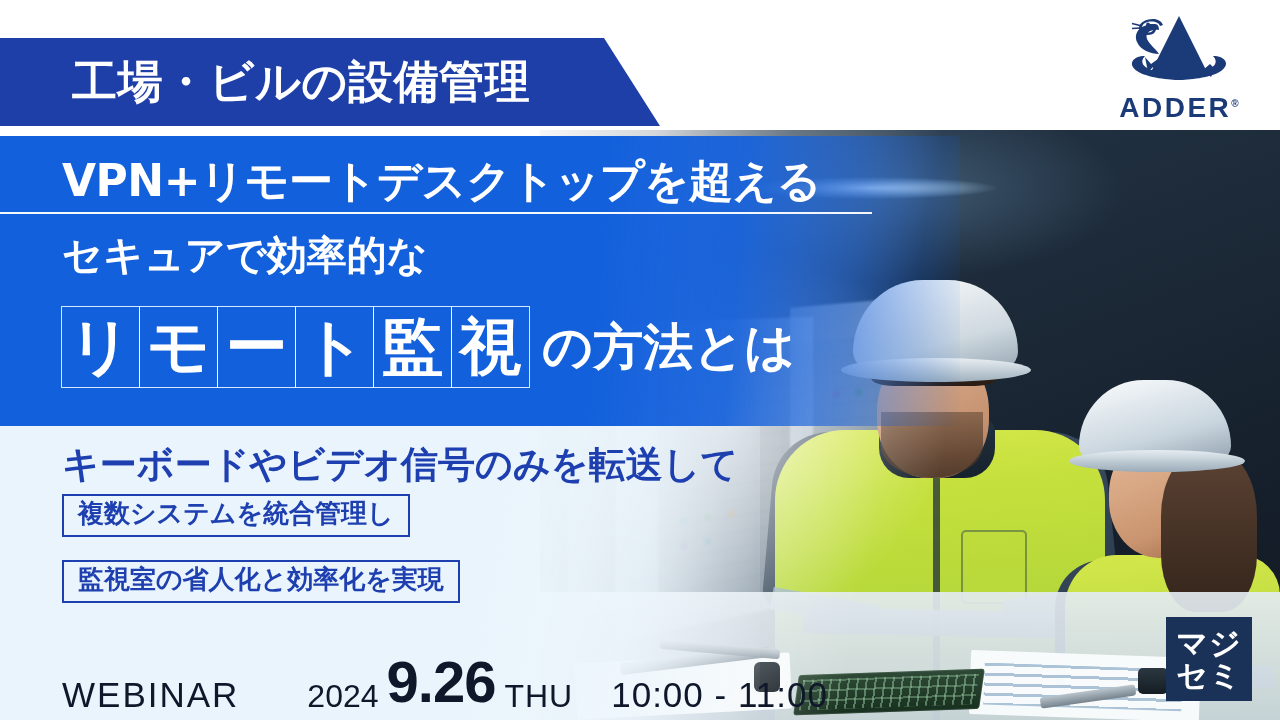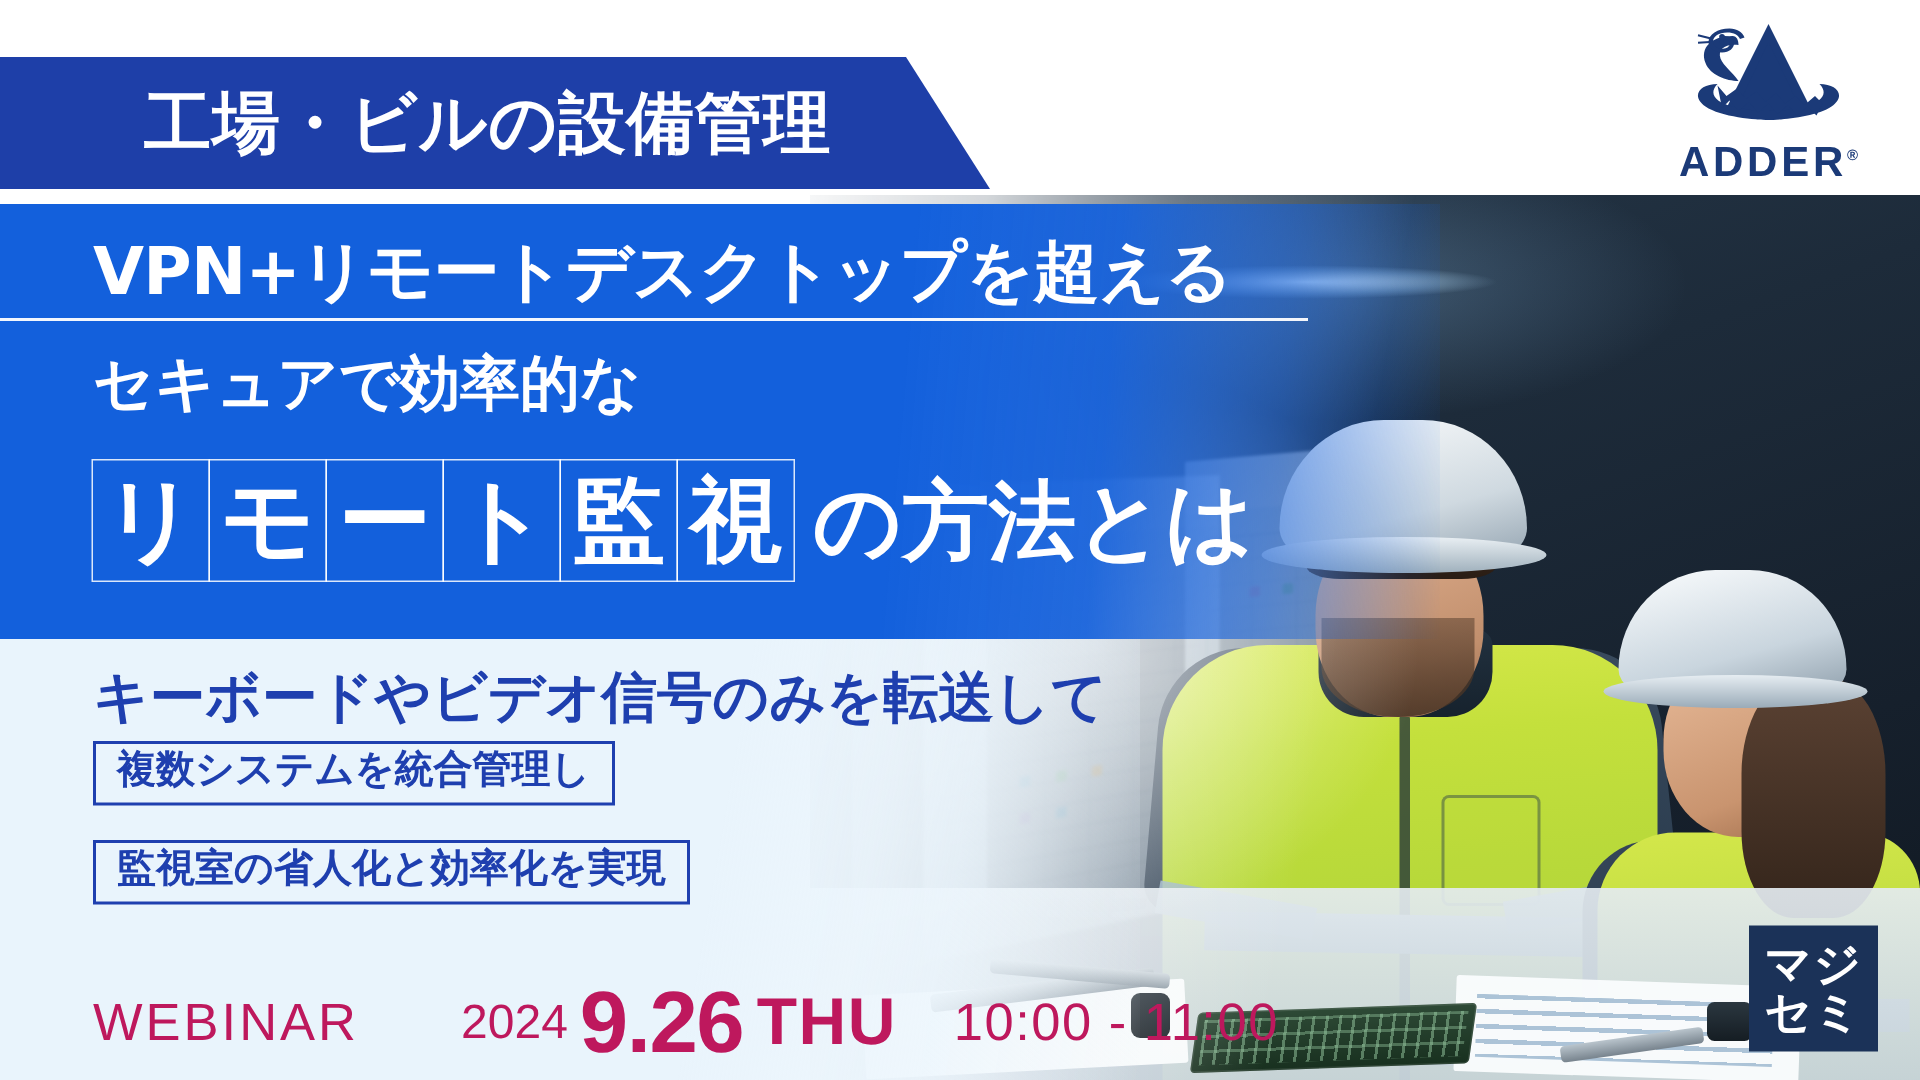--- a/index.html
+++ b/index.html
@@ -109,21 +109,21 @@
       radial-gradient(ellipse 300px 260px at 190px 300px, rgba(255,255,255,.55), rgba(255,255,255,0) 72%);
     pointer-events:none; }
 
   
   .top-white { position:absolute; left:0; top:0; width:1280px; height:130px; background:#ffffff; }
 
   
   .ribbon { position:absolute; left:0; top:38px; width:660px; height:88px;
             background:var(--navy,#1e3fa8);
             clip-path:polygon(0 0, 604px 0, 660px 100%, 0 100%);
-            display:flex; align-items:center;padding-left:24px; }
+            display:flex; align-items:center; }
   .ribbon-text { color:#fff; font-size:45px; font-weight:700; letter-spacing:.5px; padding-left:72px;
                  font-family:"DejaVu Sans","Liberation Sans",sans-serif; white-space:nowrap; }
 
   
   .adder { position:absolute; right:16px; top:10px; width:170px; height:120px; }
   .adder svg { display:block; width:128px; height:80px; margin:0 auto; }
   .adder-word { text-align:center; color:#1b3a78; font-size:28px; font-weight:700; letter-spacing:2.5px;
                 font-family:"Liberation Sans",sans-serif; margin-top:2px; position:relative; }
   .adder-word sup { font-size:10px; vertical-align:super; letter-spacing:0; }
 
@@ -140,43 +140,43 @@
   .headline-2 { position:absolute; left:62px; top:228px; color:#fff; font-size:40px; font-weight:700;
                 letter-spacing:0px; white-space:nowrap;
                 font-family:"DejaVu Sans","Liberation Sans",sans-serif; }
 
   .headline-3 { position:absolute; left:62px; top:306px; display:flex; align-items:center; white-space:nowrap; }
   .boxchars { display:flex; }
   .boxchar { width:79px; height:82px; border:1px solid rgba(255,255,255,.85); margin-left:-1px;
              display:flex; align-items:center; justify-content:center;
              color:#fff; font-size:62px; font-weight:700; line-height:1;
              font-family:"DejaVu Sans","Liberation Sans",sans-serif; }
-  .tail3 { color:#fff; font-size:58px; font-weight:700; margin-left:12px; line-height:1;
+  .tail3 { color:#fff; font-size:50px; font-weight:700; margin-left:12px; line-height:1;
            font-family:"DejaVu Sans","Liberation Sans",sans-serif; }
 
   
   .lightband { position:absolute; left:0; top:426px; width:760px; height:294px;
     background:linear-gradient(100deg,#e9f4fc 0%,#e9f4fc 62%,rgba(233,244,252,.75) 82%,rgba(233,244,252,0) 100%); }
 
   .sub1 { position:absolute; left:62px; top:440px; color:var(--navy2,#1e3faf); font-size:37px; font-weight:700;
           white-space:nowrap; font-family:"DejaVu Sans","Liberation Sans",sans-serif; }
   .subbox { position:absolute; border:2px solid var(--navy2,#1e3faf); display:inline-flex; align-items:center;
             padding:3px 14px 6px 14px; }
   .subbox span { color:var(--navy2,#1e3faf); font-size:26px; font-weight:700; white-space:nowrap; line-height:1.15;
                  font-family:"DejaVu Sans","Liberation Sans",sans-serif; }
   #subbox1 { left:62px; top:494px; }
   #subbox2 { left:62px; top:560px; }
 
   
-  .footer { position:absolute; left:62px; top:648px; display:flex; align-items:center; color:#be185d;
+  .footer { position:absolute; left:62px; top:648px; display:flex; align-items:flex-end; color:#0f172a;
             font-family:"Liberation Sans","DejaVu Sans",sans-serif; white-space:nowrap; }
   .f-webinar { font-size:35px; font-weight:400; letter-spacing:2px; }
   .f-year { font-size:32px; font-weight:400; margin-left:68px; letter-spacing:0px; }
   .f-day { font-size:58px; font-weight:700; margin-left:8px; letter-spacing:-1px; }
-  .f-dow { font-size:44px; font-weight:700; margin-left:9px; letter-spacing:1px; }
+  .f-dow { font-size:32px; font-weight:400; margin-left:9px; letter-spacing:1px; }
   .f-time { font-size:35px; font-weight:400; margin-left:38px; letter-spacing:1px; }
 
   
   .majisemi { position:absolute; left:1166px; top:617px; width:86px; height:84px; background:var(--majinavy,#1b3258);
               display:flex; flex-direction:column; align-items:center; justify-content:center; }
   .majisemi div { color:#fff; font-size:31px; font-weight:700; line-height:1.04; letter-spacing:1px;
                   font-family:"DejaVu Sans","Liberation Sans",sans-serif; }
 </style>
 </head>
 <body>

